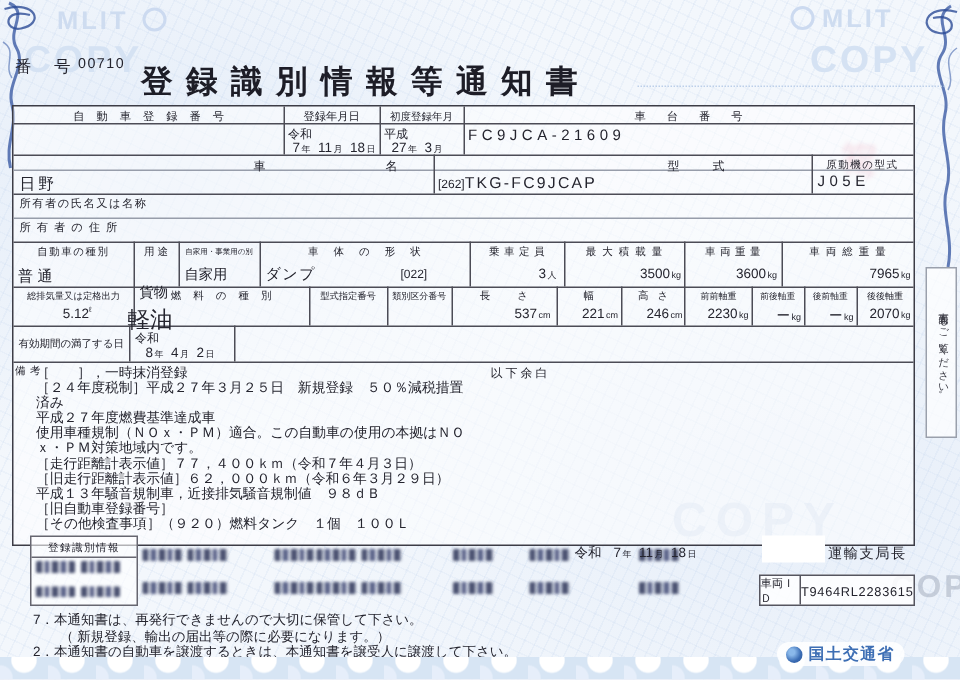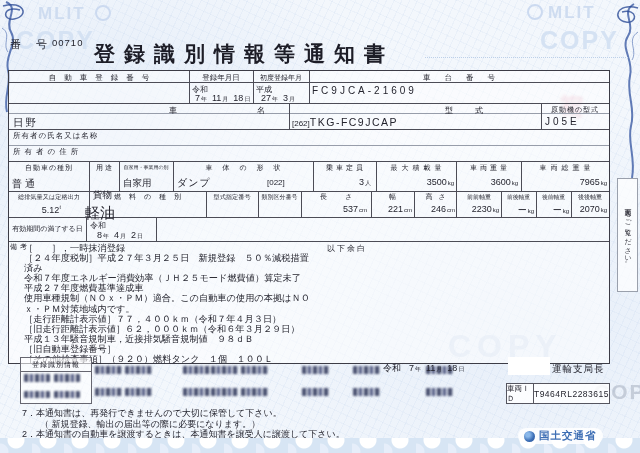--- a/index.html
+++ b/index.html
@@ -186,21 +186,20 @@
     <div class="t" style="left:88px;top:159px;font-size:9px;">
       <span>8</span><span class="u">年</span><span class="gap">4</span><span class="u">月</span><span class="gap">2</span><span class="u">日</span>
     </div>
 
     <div class="t" style="left:1px;top:171px;font-size:7px;letter-spacing:3px;">備考</div>
     <div class="t" style="left:318px;top:172px;font-size:8px;letter-spacing:2px;">以下余白</div>
     <div class="t remarks" style="left:15px;top:172px;width:320px;font-size:9.2px;white-space:normal;">
       <div>［　　］，一時抹消登録</div>
       <div>［２４年度税制］平成２７年３月２５日　新規登録　５０％減税措置</div>
       <div>済み</div>
-      <div>令和７年度エネルギー消費効率（ＪＨ２５モード燃費値）算定未了</div>
       <div>平成２７年度燃費基準達成車</div>
       <div>使用車種規制（ＮＯｘ・ＰＭ）適合。この自動車の使用の本拠はＮＯ</div>
       <div>ｘ・ＰＭ対策地域内です。</div>
       <div>［走行距離計表示値］７７，４００ｋｍ（令和７年４月３日）</div>
       <div>［旧走行距離計表示値］６２，０００ｋｍ（令和６年３月２９日）</div>
       <div>平成１３年騒音規制車，近接排気騒音規制値　９８ｄＢ</div>
       <div>［旧自動車登録番号］</div>
       <div>［その他検査事項］（９２０）燃料タンク　１個　１００Ｌ</div>
     </div>
   </div>

